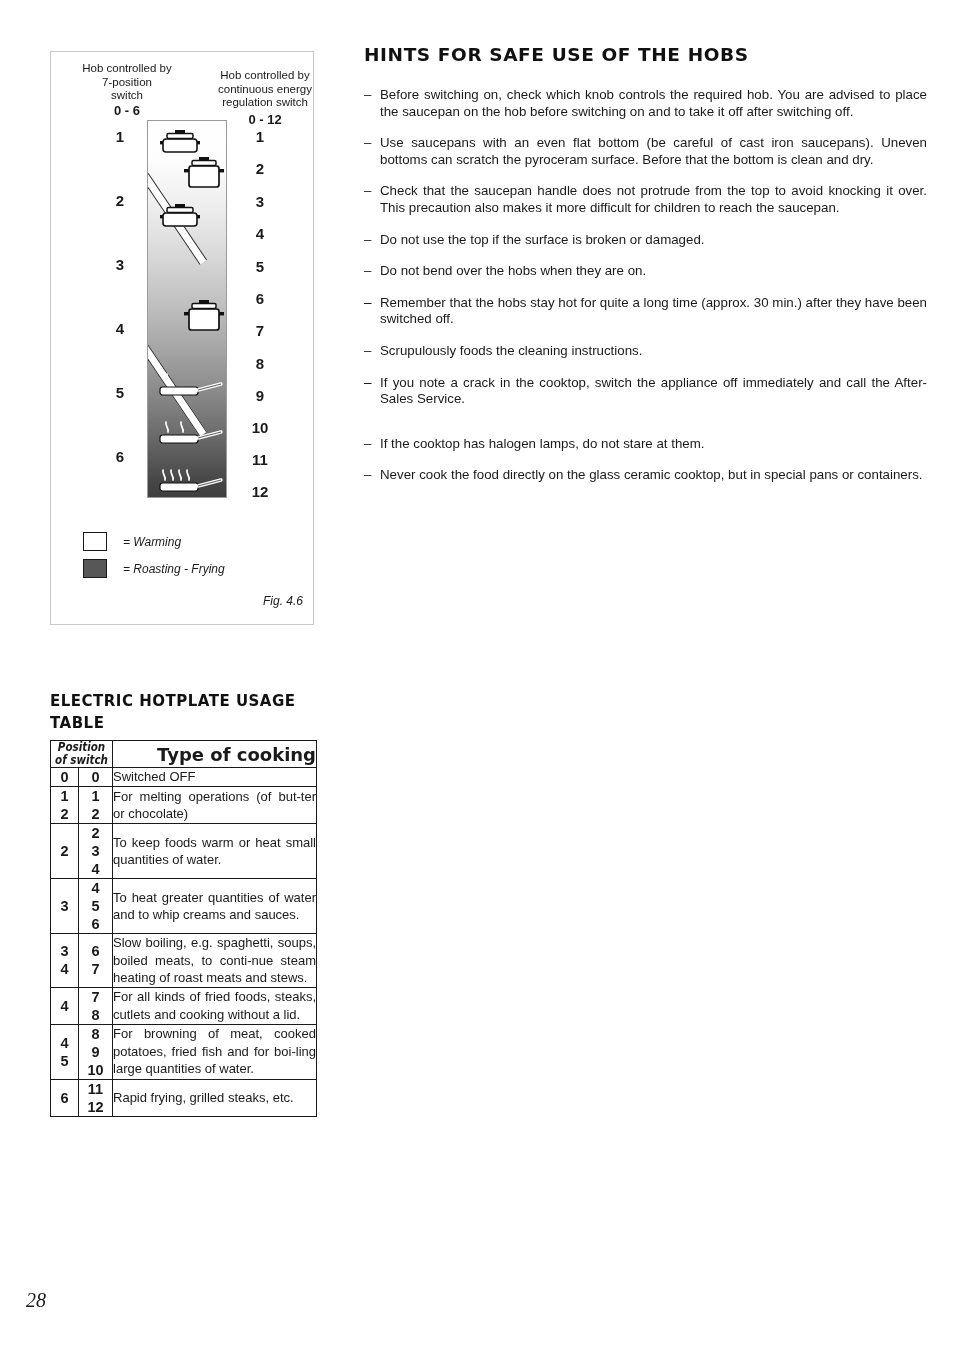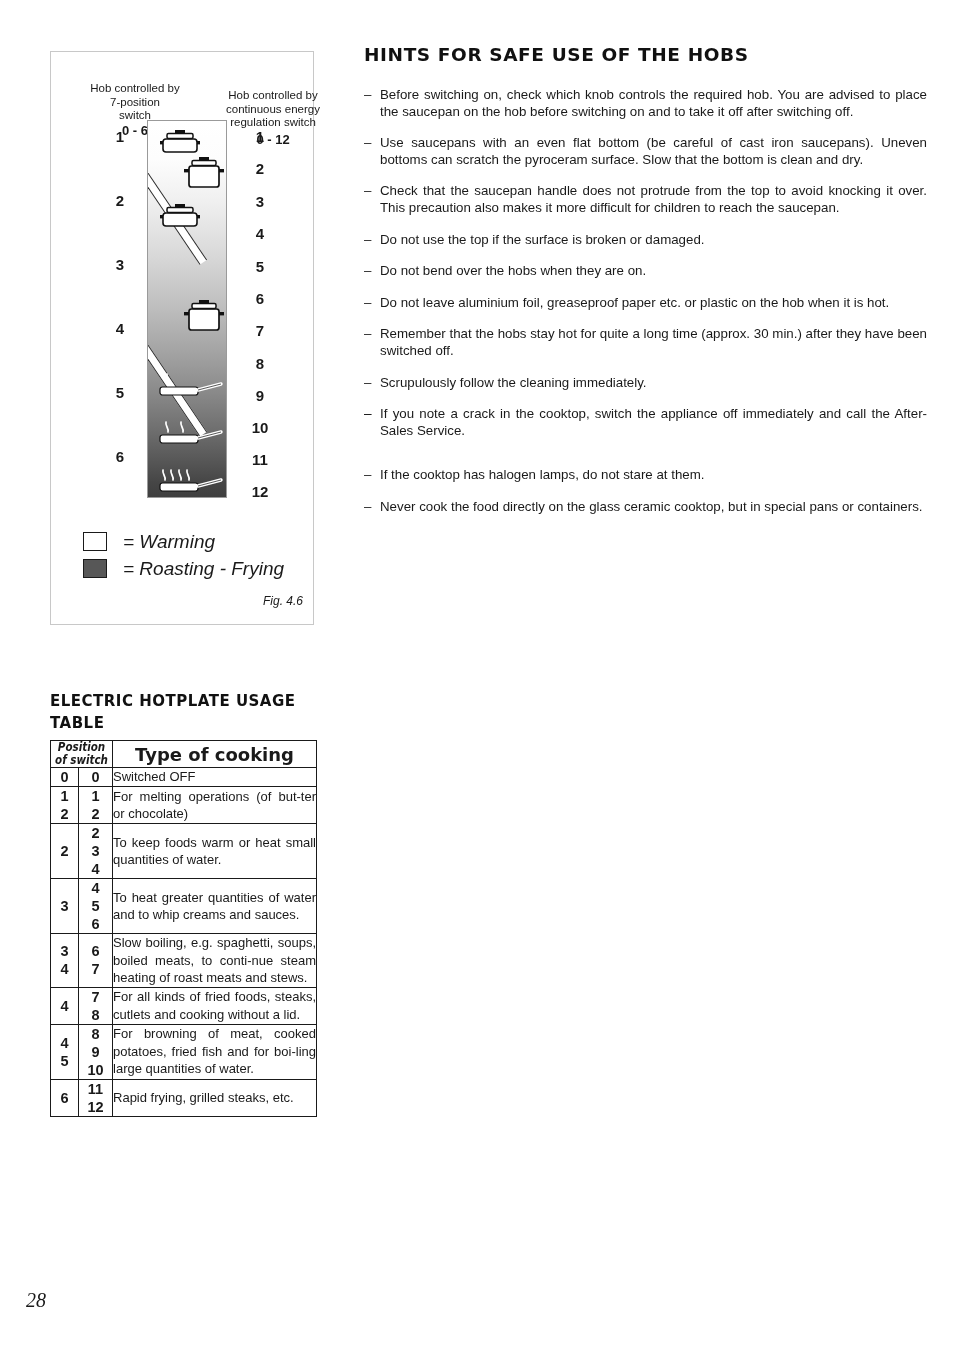--- a/index.html
+++ b/index.html
@@ -24,24 +24,23 @@
     width: 264px;
     height: 574px;
     border: 1px solid #c8c8c8;
     background: #fff;
     box-sizing: border-box;
   }
 
   .fig-head {
     position: absolute;
     top: 8px;
-    left: 16px;
+    left: 8px;
     width: 100%;
     height: 62px;
-    margin-top: 20px;
   }
   .fig-head-col {
     position: absolute;
     font-size: 11.5px;
     line-height: 13.5px;
     text-align: center;
     color: #1a1a1a;
   }
   .fig-head-col.left  { left: 6px;  width: 124px; top: 2px; }
   .fig-head-col.right { left: 146px; width: 120px; top: 9px; }
@@ -124,21 +123,21 @@
     height: 19px;
     border: 1.4px solid #1a1a1a;
     box-sizing: border-box;
     flex: 0 0 auto;
   }
   .legend-sw.warming  { background: #ffffff; }
   .legend-sw.cooking  { background: #d2d2d2; }
   .legend-sw.roasting { background: #575757; }
   .legend-lb {
     margin-left: 16px;
-    font-size: 19px;
+    font-size: 12px;
     font-style: italic;
     color: #1a1a1a;
     white-space: nowrap;
   }
   .fig-caption {
     position: absolute;
     right: 10px;
     bottom: 16px;
     font-size: 12px;
     font-style: italic;
@@ -213,21 +212,21 @@
     font-style: italic;
     font-weight: bold;
     text-align: center;
     line-height: 13px;
     padding: 6px 2px;
     font-family: "DejaVu Sans Condensed", "DejaVu Sans", sans-serif;
   }
   .th-type {
     font-size: 18px;
     font-weight: bold;
-    text-align: center;
+    text-align: right;
     padding: 5px 0 5px 9px;
     font-family: "DejaVu Sans", sans-serif;
   }
   .cell-num {
     font-size: 14.5px;
     font-weight: bold;
     text-align: center;
     line-height: 18px;
     padding: 7px 0;
     white-space: pre-line;
@@ -365,45 +364,44 @@
 
 <div class="hints">
   <h1 class="hints-title">HINTS FOR SAFE USE OF THE HOBS</h1>
 
   <div class="hint-item">
     <span class="hint-dash">–</span>
     <span>Before switching on, check which knob controls the required hob. You are advised to place the saucepan on the hob before switching on and to take it off after switching off.</span>
   </div>
   <div class="hint-item">
     <span class="hint-dash">–</span>
-    <span>Use saucepans with an even flat bottom (be careful of cast iron saucepans). Uneven bottoms can scratch the pyroceram surface. Slow that the bottom is clean and dry.</span>
+    <span>Use saucepans with an even flat bottom (be careful of cast iron saucepans). Uneven bottoms can scratch the pyroceram surface. Before that the bottom is clean and dry.</span>
   </div>
   <div class="hint-item">
     <span class="hint-dash">–</span>
     <span>Check that the saucepan handle does not protrude from the top to avoid knocking it over. This precaution also makes it more difficult for children to reach the saucepan.</span>
   </div>
   <div class="hint-item">
     <span class="hint-dash">–</span>
     <span>Do not use the top if the surface is broken or damaged.</span>
   </div>
   <div class="hint-item">
     <span class="hint-dash">–</span>
     <span>Do not bend over the hobs when they are on.</span>
   </div>
   <div class="hint-item">
     <span class="hint-dash">–</span>
-    <span>Do not leave aluminium foil, greaseproof paper etc. or plastic on the hob when it is hot.</span>
   </div>
   <div class="hint-item">
     <span class="hint-dash">–</span>
     <span>Remember that the hobs stay hot for quite a long time (approx. 30 min.) after they have been switched off.</span>
   </div>
   <div class="hint-item">
     <span class="hint-dash">–</span>
-    <span>Scrupulously follow the cleaning immediately.</span>
+    <span>Scrupulously foods the cleaning instructions.</span>
   </div>
   <div class="hint-item">
     <span class="hint-dash">–</span>
   </div>
   <div class="hint-item gap-after">
     <span class="hint-dash">–</span>
     <span>If you note a crack in the cooktop, switch the appliance off immediately and call the After-Sales Service.</span>
   </div>
   <div class="hint-item">
     <span class="hint-dash">–</span>

